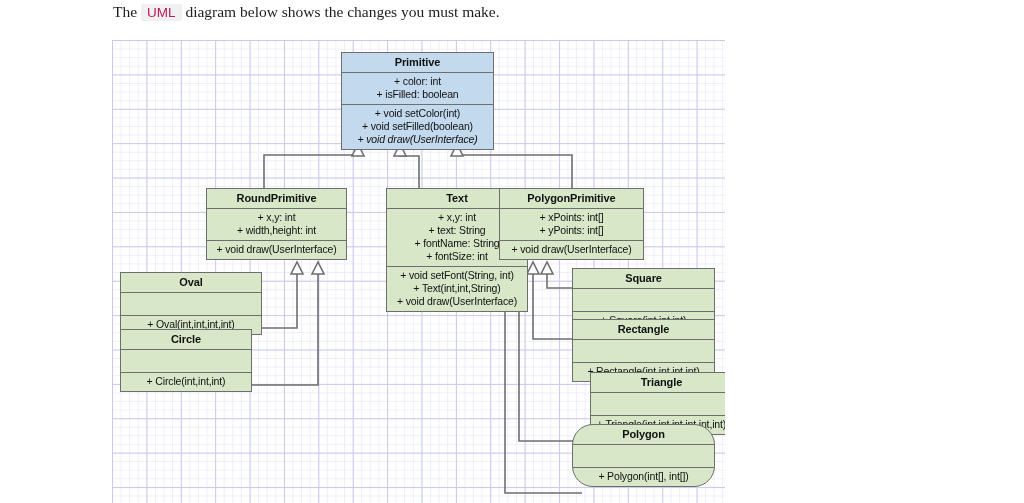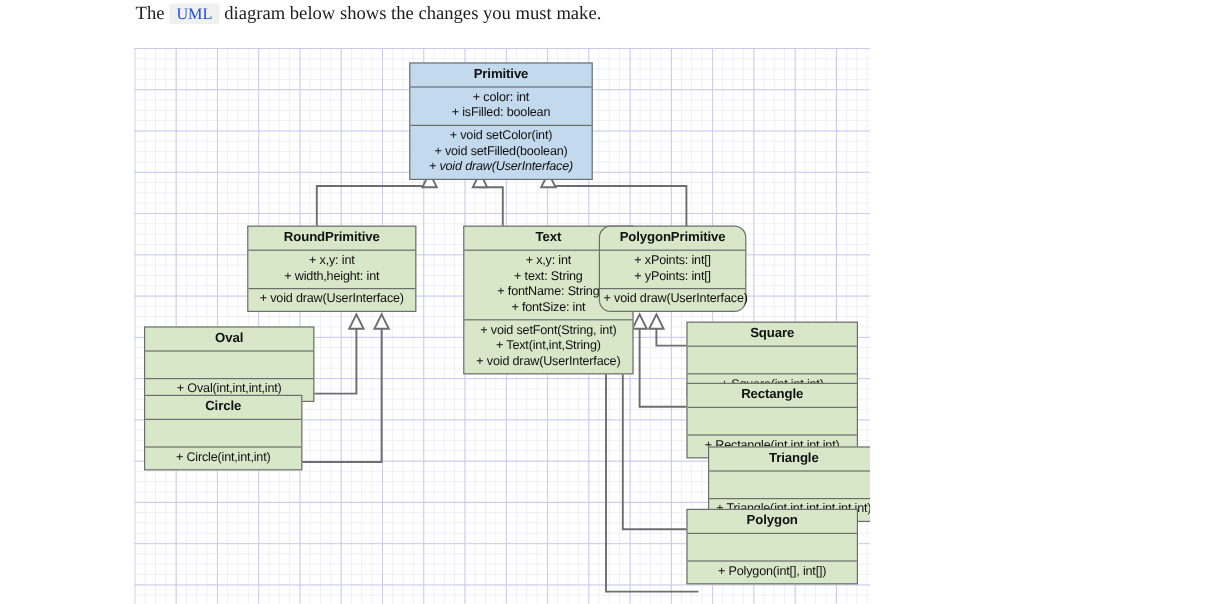--- a/index.html
+++ b/index.html
@@ -20,26 +20,26 @@
     position: absolute;
     left: 113px;
     top: 2px;
     font-family: "Liberation Serif", serif;
     font-size: 15.5px;
     color: #1d1d1d;
     white-space: nowrap;
     line-height: 20px;
   }
   #intro .code {
-    font-family: Liberation Serif, serif;
+    font-family: Liberation Sans, sans-serif;
     font-size: 13.5px;
     background: #f0f0f0;
     padding: 1px 6px;
     border-radius: 2px;
-    color: #1d4ed8;
+    color: #be185d;
   }
 
   
   #canvas {
     position: absolute;
     left: 112px;
     top: 40px;
     width: 613px;
     height: 463px;
     background-color: #ffffff;
@@ -182,21 +182,21 @@
       <div>+ fontName: String</div>
       <div>+ fontSize: int</div>
     </div>
     <div class="uml-ops uml-sep">
       <div>+ void setFont(String, int)</div>
       <div>+ Text(int,int,String)</div>
       <div>+ void draw(UserInterface)</div>
     </div>
   </div>
 
-  <div class="uml-class" style="left:387px; top:148px; width:123px;border-radius:10px;">
+  <div class="uml-class" style="left:387px; top:148px; width:145px;">
     <div class="uml-name">PolygonPrimitive</div>
     <div class="uml-attrs uml-sep">
       <div>+ xPoints: int[]</div>
       <div>+ yPoints: int[]</div>
     </div>
     <div class="uml-ops uml-sep">
       <div>+ void draw(UserInterface)</div>
     </div>
   </div>
 
@@ -233,21 +233,21 @@
   </div>
 
   <div class="uml-class" style="left:460px; top:332px; width:143px;margin-left:18px;">
     <div class="uml-name">Triangle</div>
     <div class="uml-attrs uml-sep empty"></div>
     <div class="uml-ops uml-sep">
       <div>+ Triangle(int,int,int,int,int,int)</div>
     </div>
   </div>
 
-  <div class="uml-class" style="left:460px; top:384px; width:143px;">
+  <div class="uml-class" style="left:460px; top:384px; width:143px;border-radius:21px;">
     <div class="uml-name">Polygon</div>
     <div class="uml-attrs uml-sep empty"></div>
     <div class="uml-ops uml-sep">
       <div>+ Polygon(int[], int[])</div>
     </div>
   </div>
 
 </div>
 
 </body></html>

